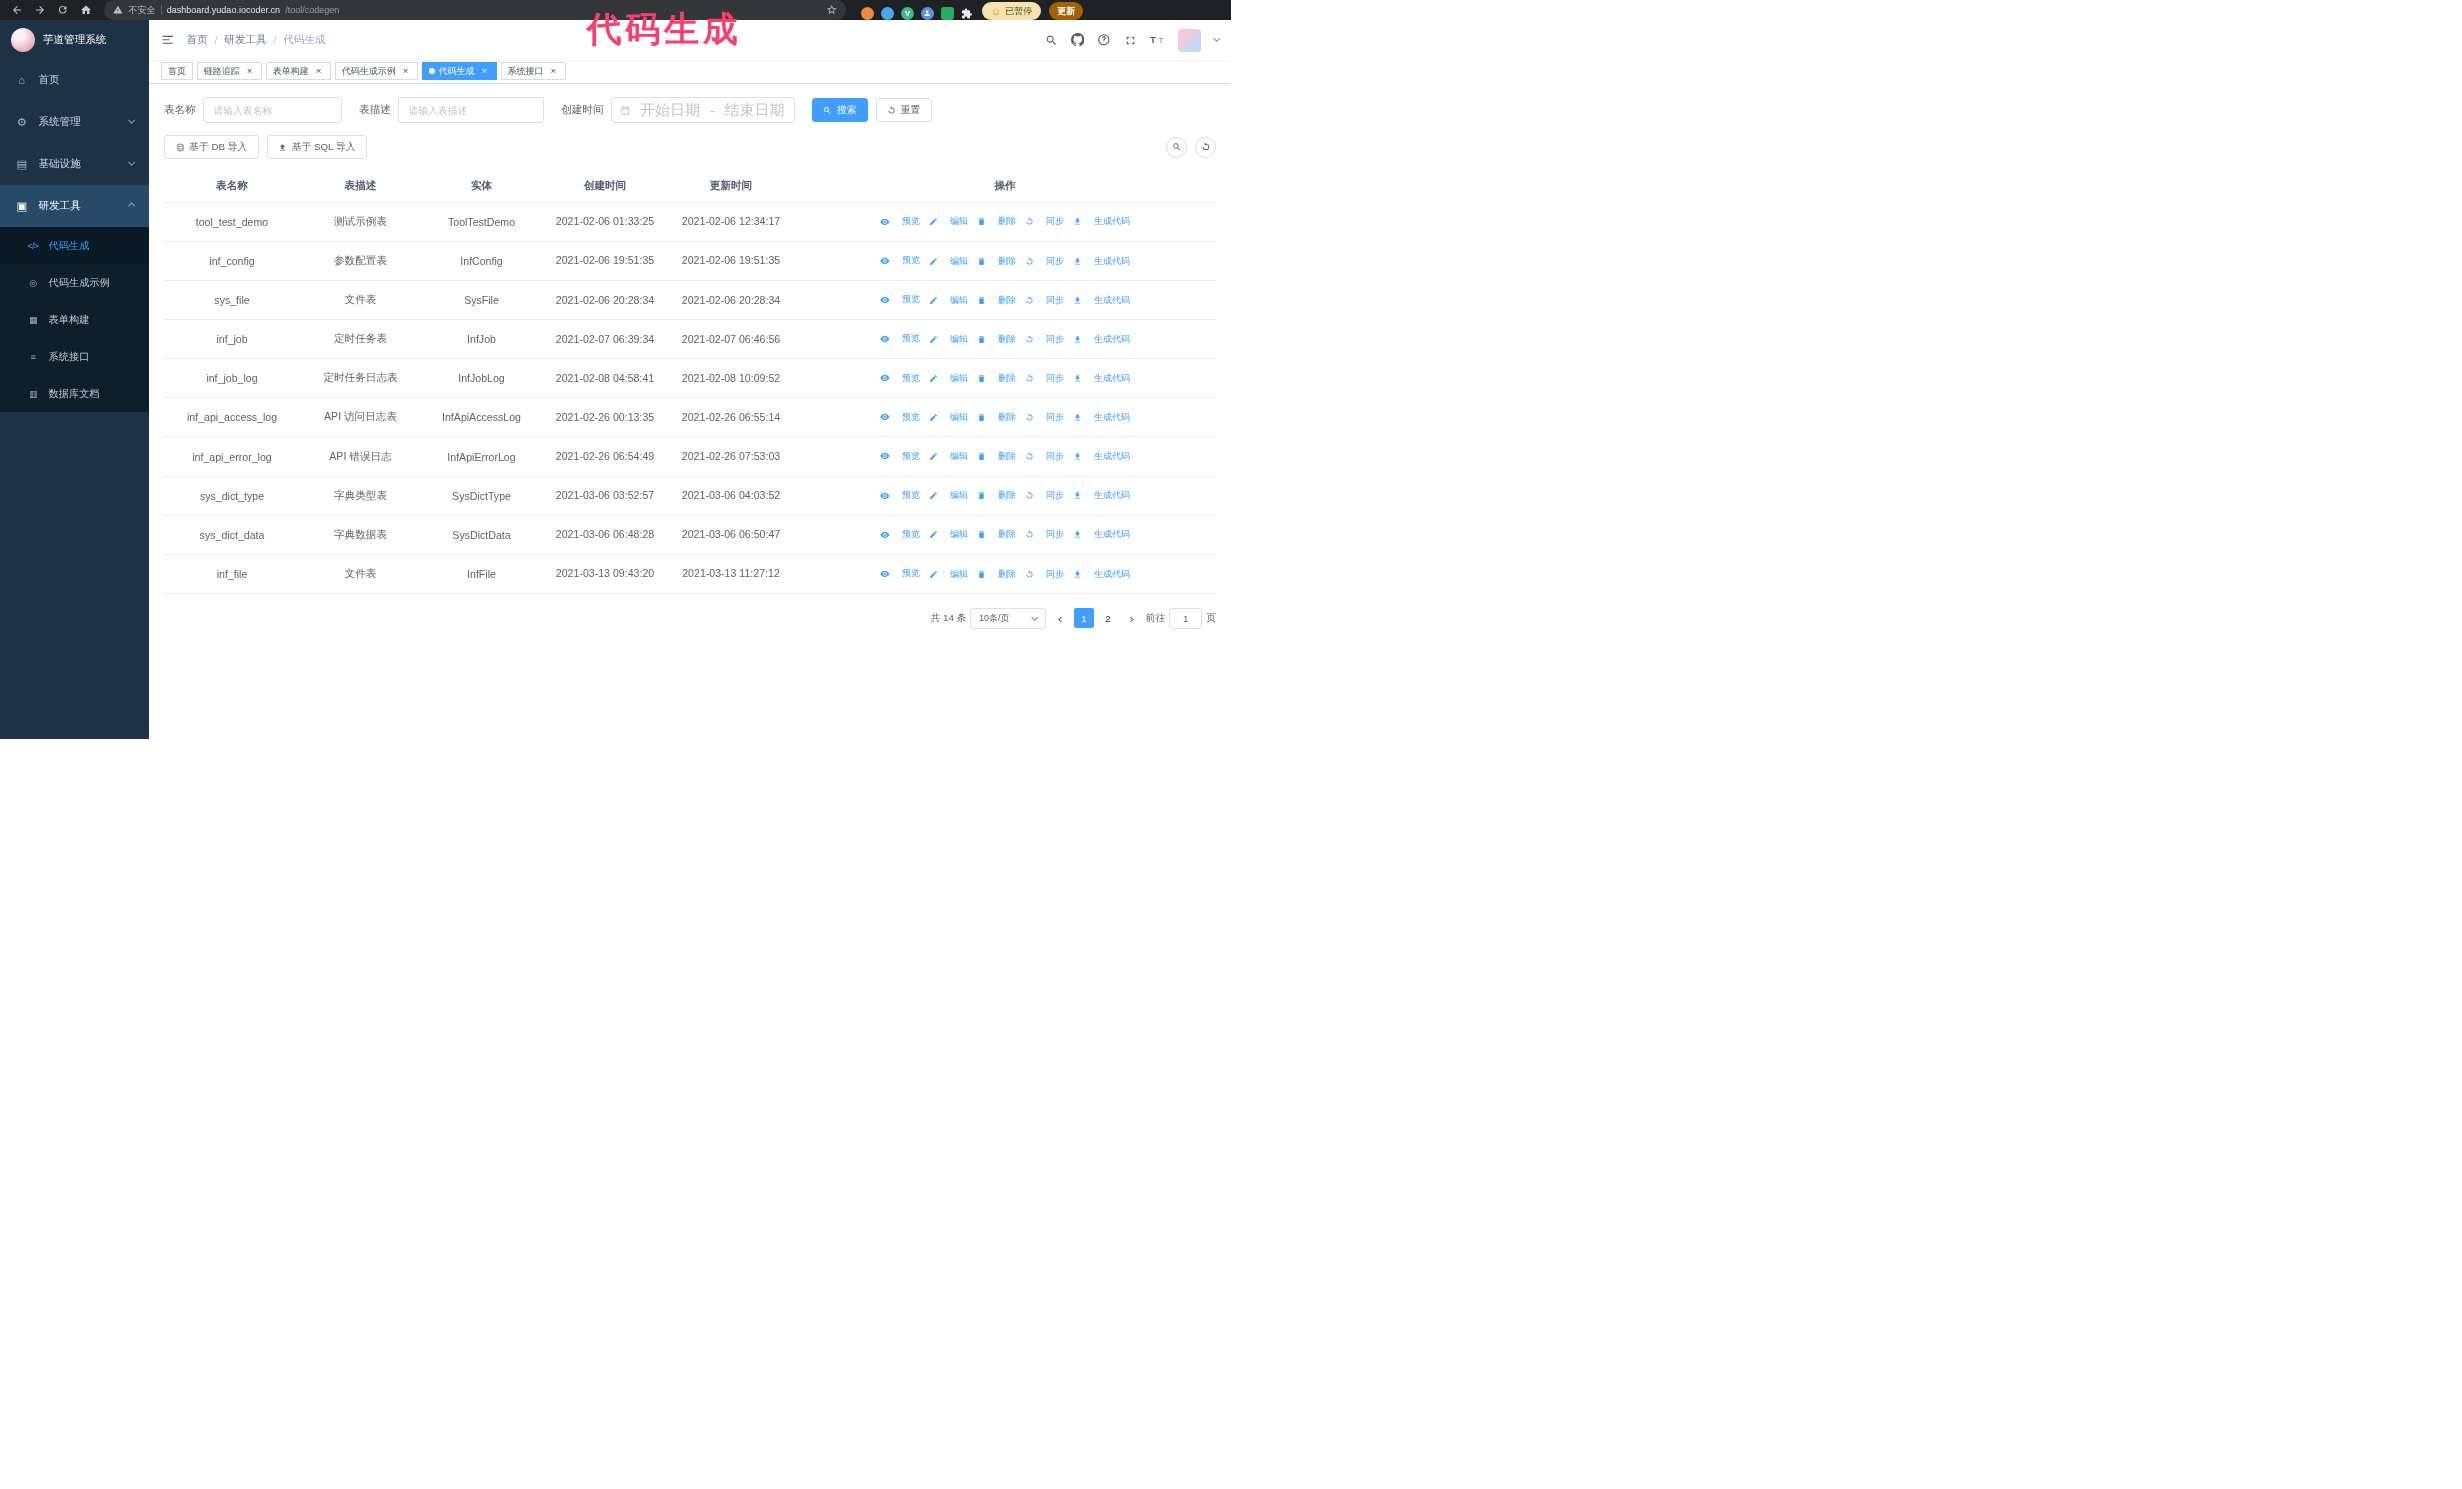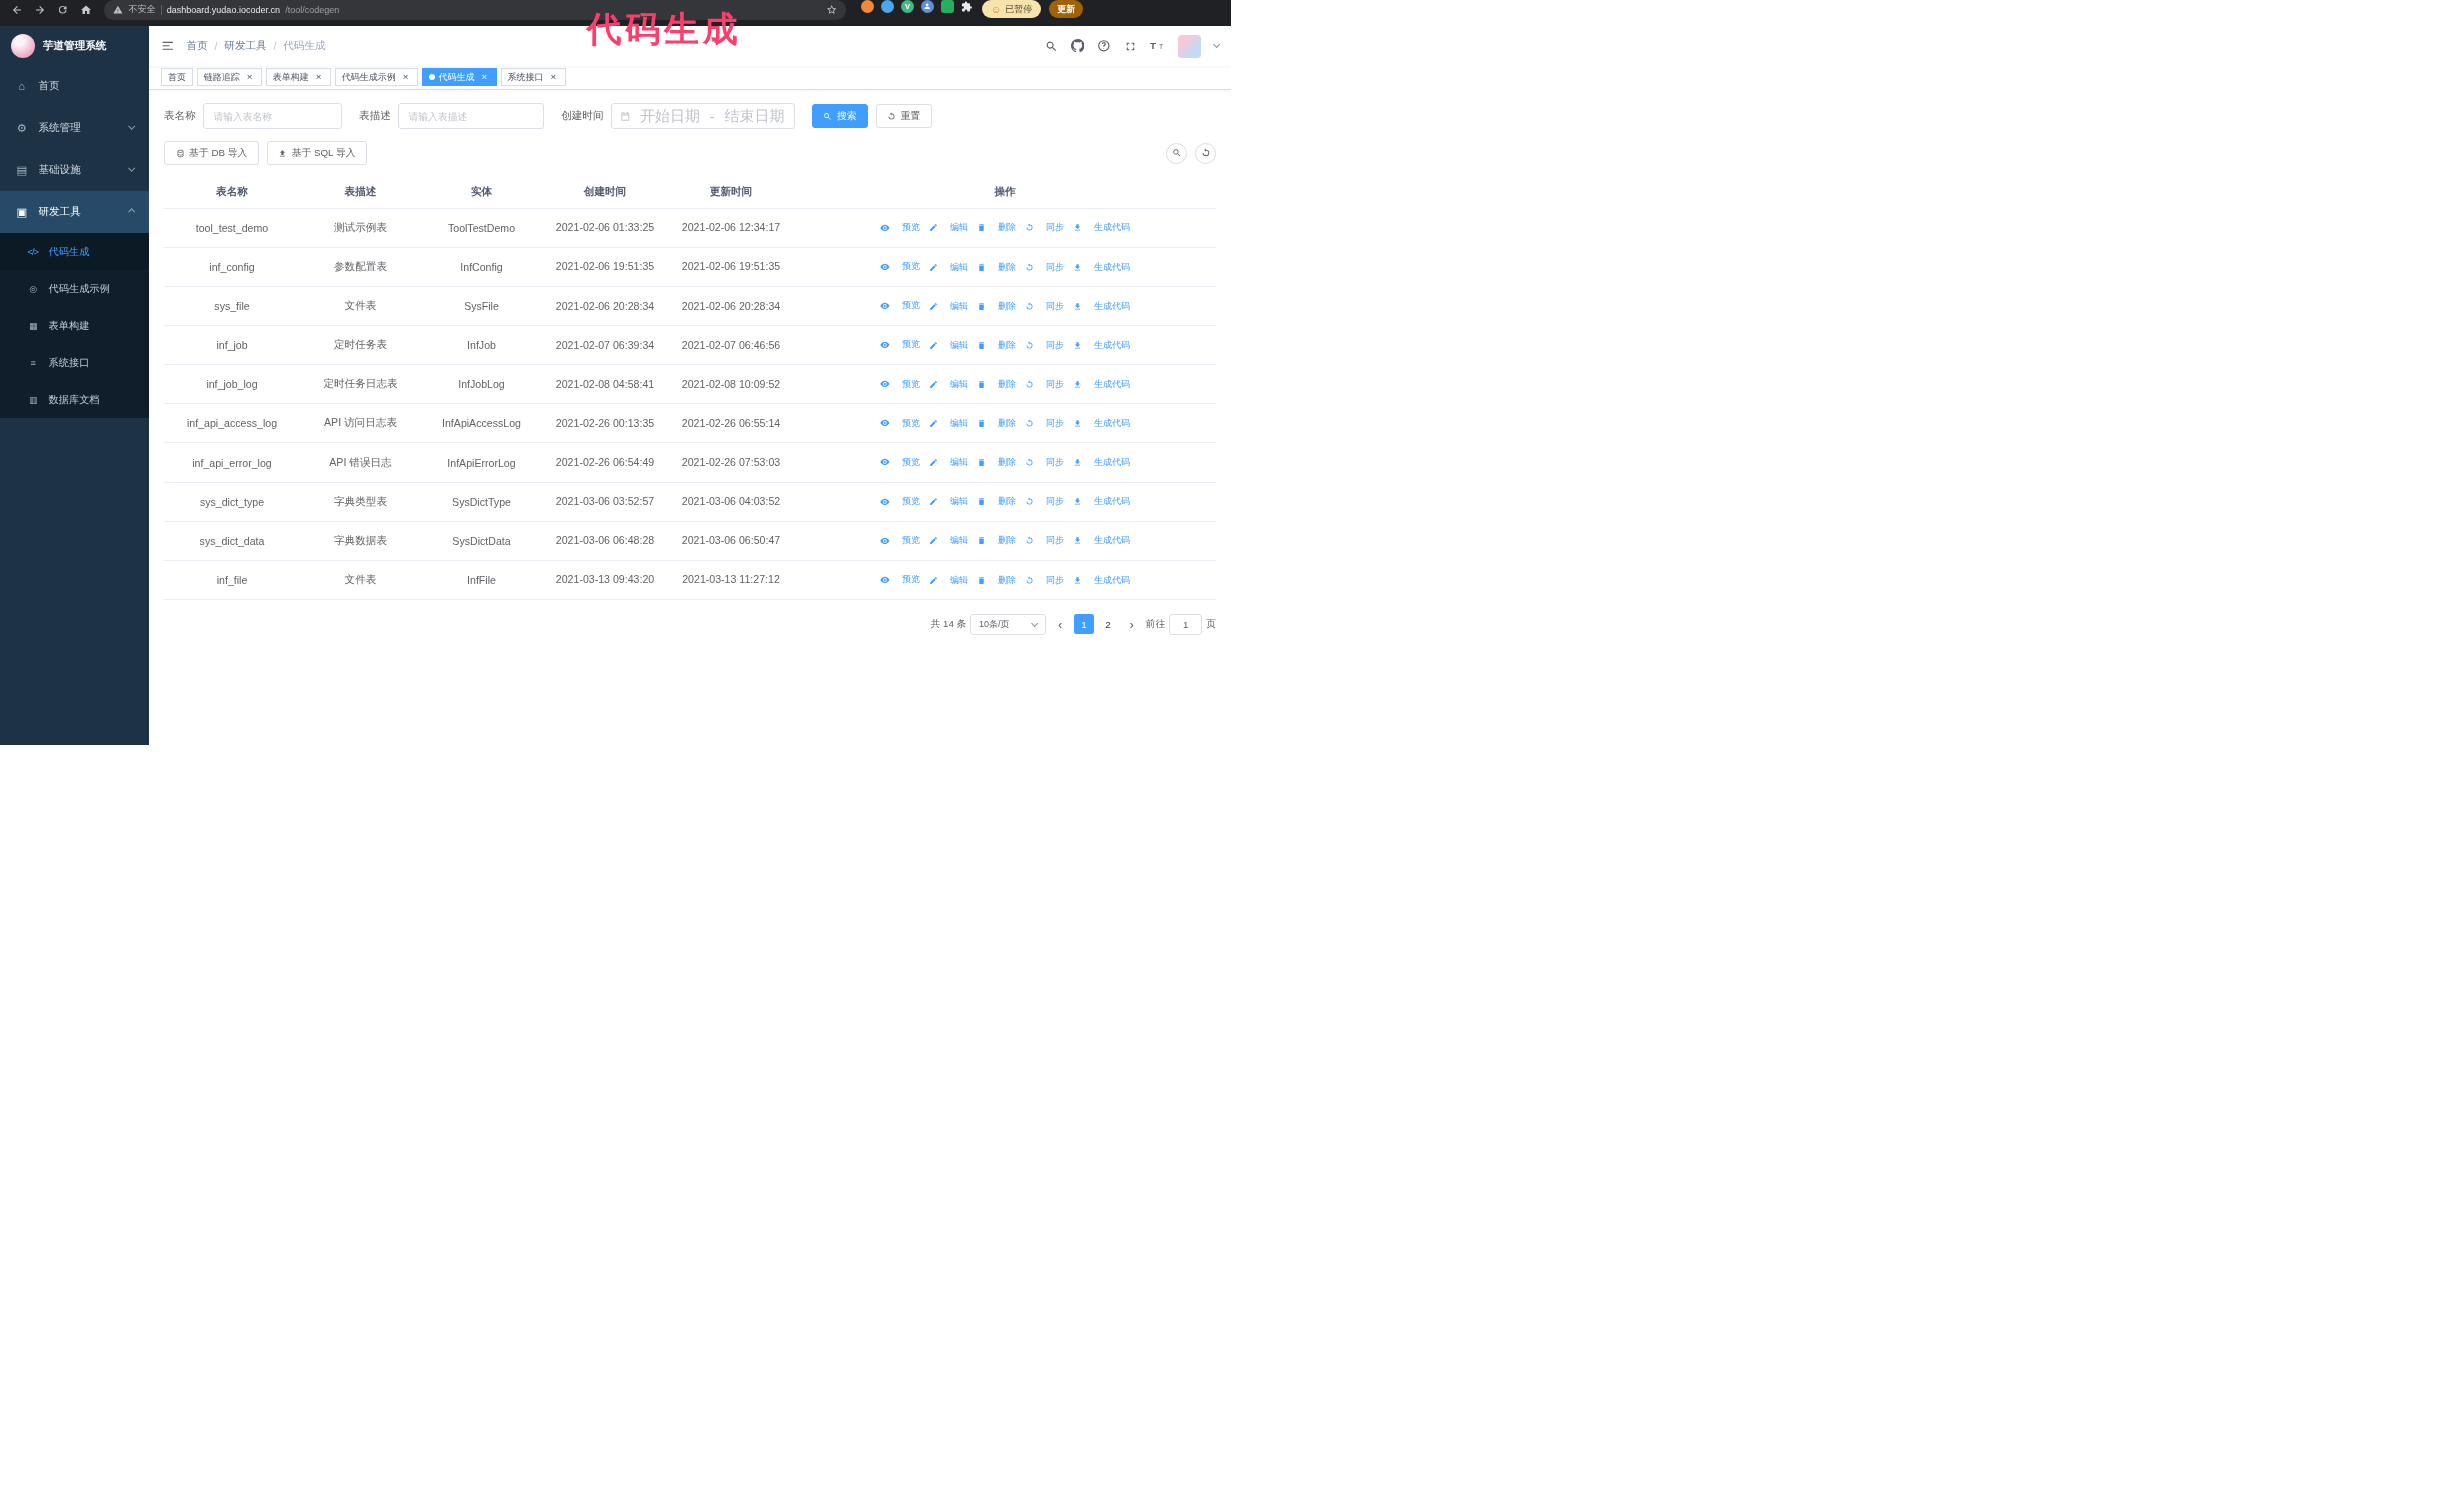--- a/index.html
+++ b/index.html
@@ -1,42 +1,42 @@
 <!DOCTYPE html>
 <html style="font-size:12px"><head>
 <meta charset="utf-8">
 <style>
   *{box-sizing:border-box;margin:0;padding:0}
   html,body{width:1231px;height:745px;overflow:hidden}
   body{font-family:"Liberation Sans","DejaVu Sans",sans-serif;background:#fff;position:relative;font-size:10.6px}
   svg{display:block;flex-shrink:0}
 
   
-  .chrome{height:26px;background:#202124;display:flex;align-items:flex-start;padding:0 7.6px;gap:3px}
+  .chrome{height:20px;background:#202124;display:flex;align-items:flex-end;padding:0 7.6px;gap:3px}
   .navbtn{width:19.7px;height:19.7px;border-radius:50%;display:flex;align-items:center;justify-content:center;color:#c6c9cc;cursor:pointer}
   .omnibox{flex:1;max-width:742px;height:19.7px;background:#35363a;border-radius:9.8px;display:flex;align-items:center;padding:0 9px;margin:0 6px;color:#bdc1c6;font-size:9px;gap:5.3px}
   .omnibox .sec{color:#bdc1c6}
   .omnibox .obx-sep{width:0.8px;height:9.8px;background:#5f6368}
   .omnibox .host{color:#e8eaed}
   .omnibox .path{color:#9aa0a6}
   .omnibox .star{margin-left:auto;color:#bdc1c6}
   .ext-row{display:flex;align-items:center;gap:6.8px;margin:0 6px}
   .ext{width:13px;height:13px;border-radius:50%;display:flex;align-items:center;justify-content:center;font-size:7.6px;font-weight:bold;color:#fff;cursor:pointer}
   .ext.sq{border-radius:3px}
   .pill{height:18px;border-radius:9.8px;display:flex;align-items:center;gap:3.8px;padding:0 8.3px;font-size:9px;cursor:pointer;white-space:nowrap}
   .pill.paused{background:#f6e3ad;color:#4e4426}
   .pill.paused .smiley{color:#e09b2d;font-size:10.6px}
   .pill.update{background:#a16207;color:#fff;font-weight:bold;margin-left:5.3px}
 
   
   .app{display:flex;height:719px}
   .sidebar{width:149px;background:#1d3245;display:flex;flex-direction:column;flex-shrink:0}
   .logo-row{height:39px;display:flex;align-items:center;gap:8.3px;padding:0 10.6px}
   .logo-avatar{width:24px;height:24px;border-radius:50%;background:radial-gradient(circle at 35% 30%,#fdf3f6 20%,#f0b9cd 60%,#d98aa8);flex-shrink:0}
-  .logo-title{color:#fff;font-size:10.6px;font-weight:bold;white-space:nowrap}
+  .logo-title{color:#fff;font-size:10.6px;font-weight:normal;white-space:nowrap}
   .menu{flex:1}
   .menu-item{height:42px;display:flex;align-items:center;gap:9.8px;padding:0 15px;font-size:10.6px;color:#cfd9e3;cursor:pointer}
   .menu-item.parent-active{background:#264a68;color:#fff}
   .menu-item.parent-active .m-icon{color:#fff}
   .m-icon{width:13.6px;text-align:center;font-size:11.4px;color:#9fb3c2}
   .chev{width:5.3px;height:5.3px;border-right:1.2px solid #8fa4b3;border-bottom:1.2px solid #8fa4b3;margin-left:auto;transform:rotate(45deg) translate(-0.8px,-0.8px)}
   .chev.up{transform:rotate(-135deg)}
   .submenu{background:#101e2b}
   .submenu-item{height:37px;display:flex;align-items:center;gap:9px;padding:0 15px 0 26px;font-size:10.2px;color:#bfcbd9;cursor:pointer}
   .submenu-item .m-icon{font-size:9px;letter-spacing:-0.8px}

